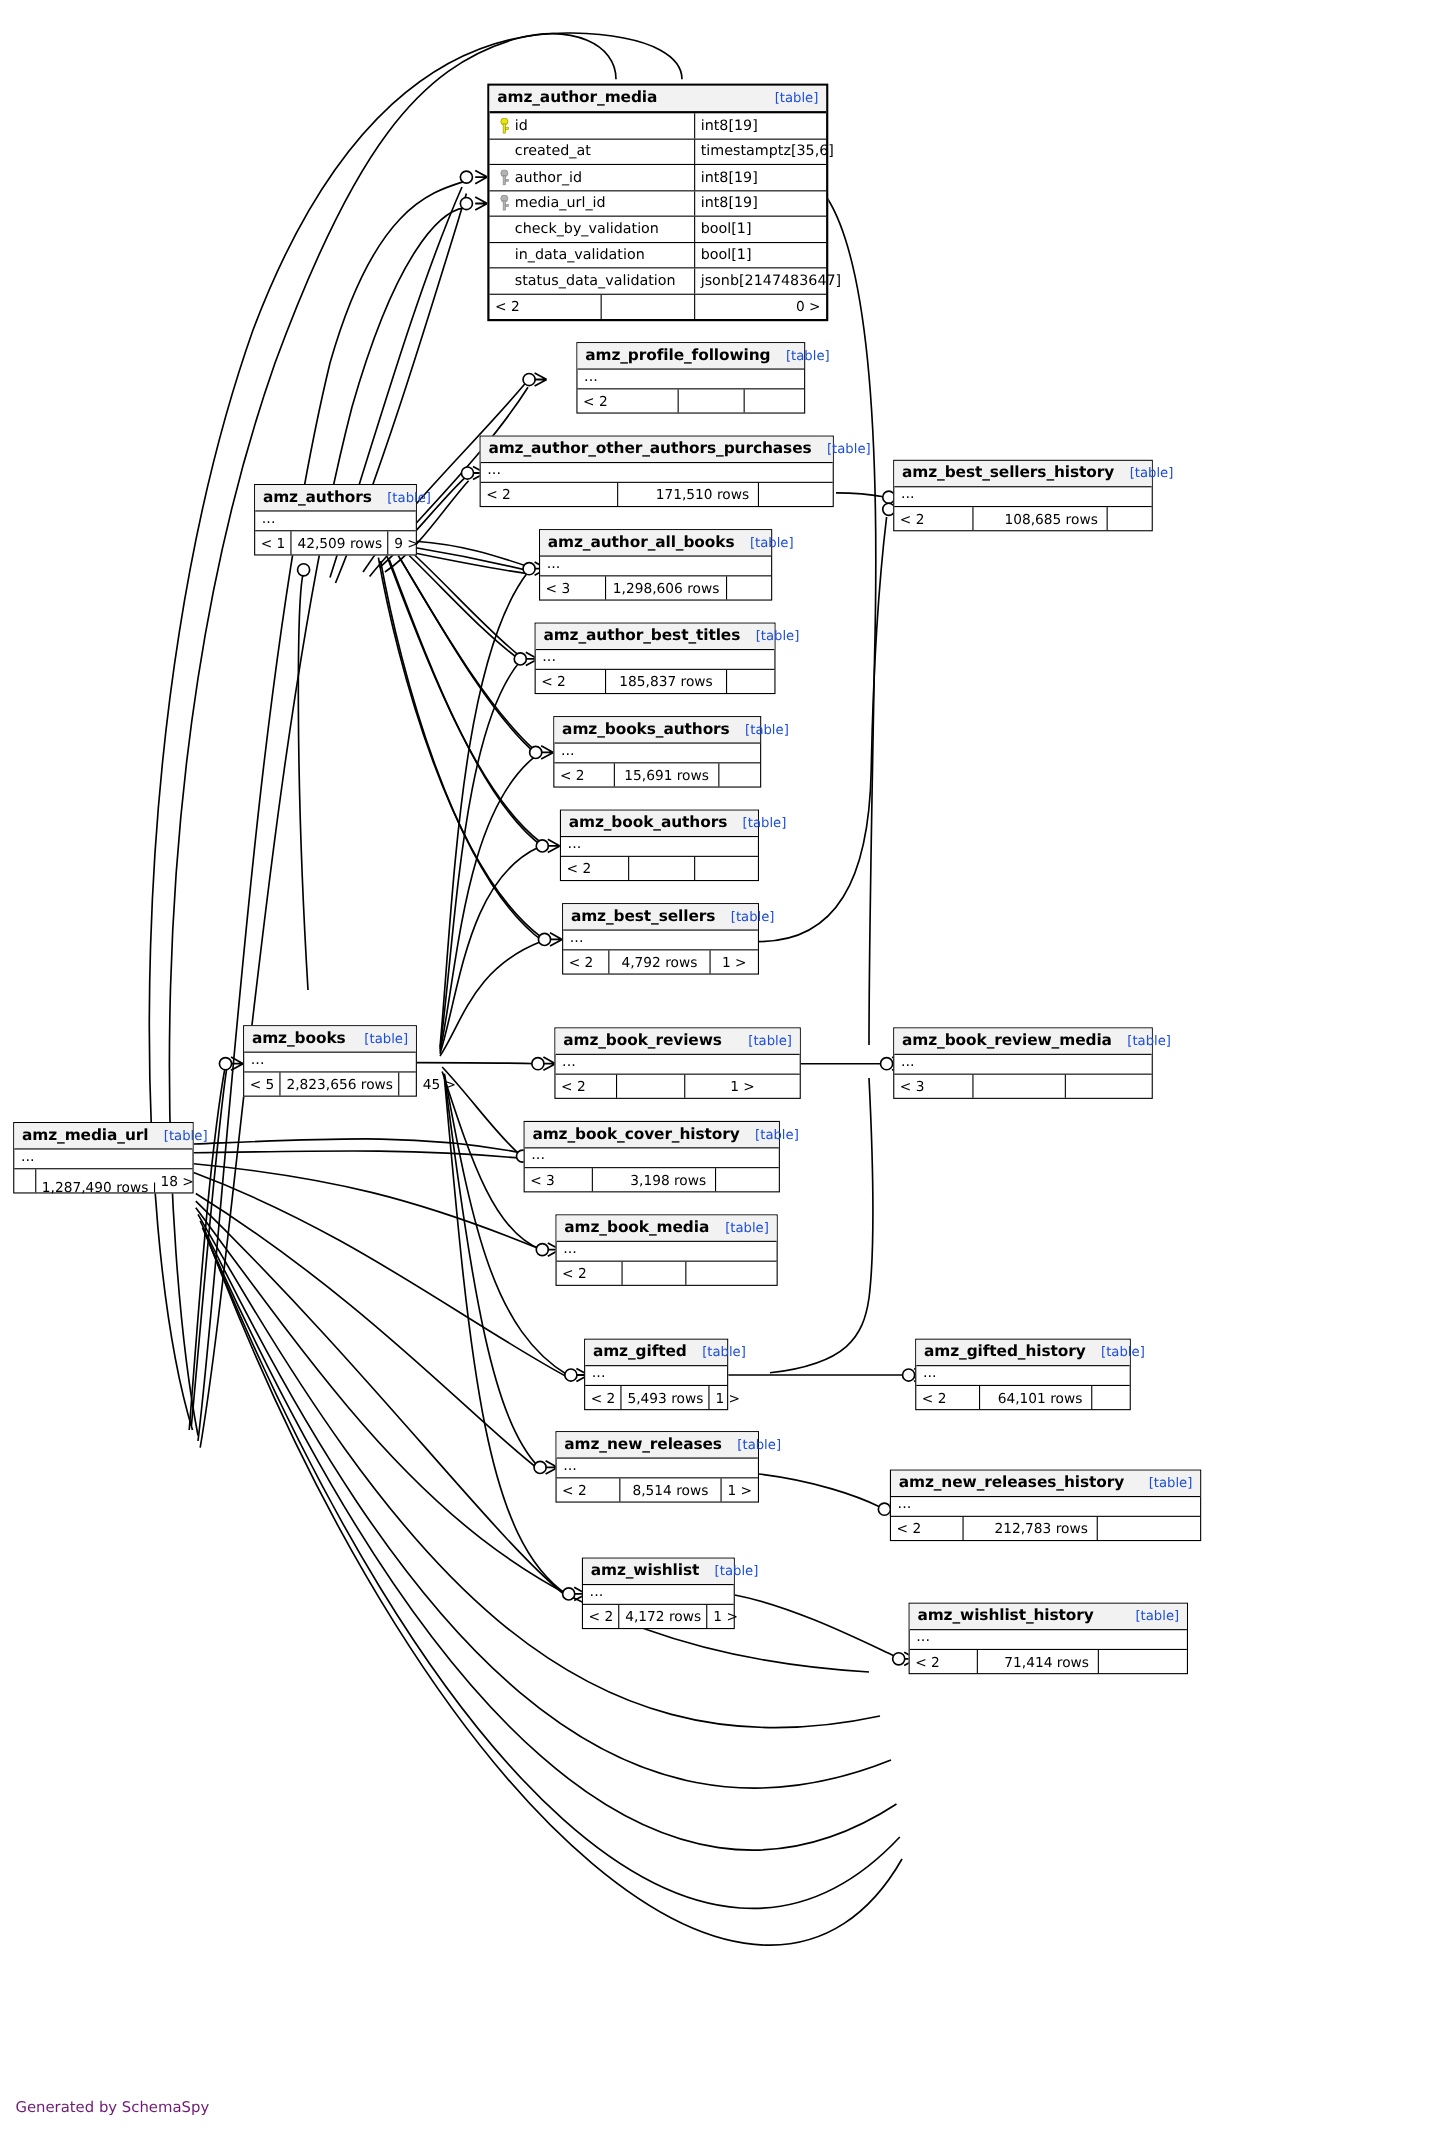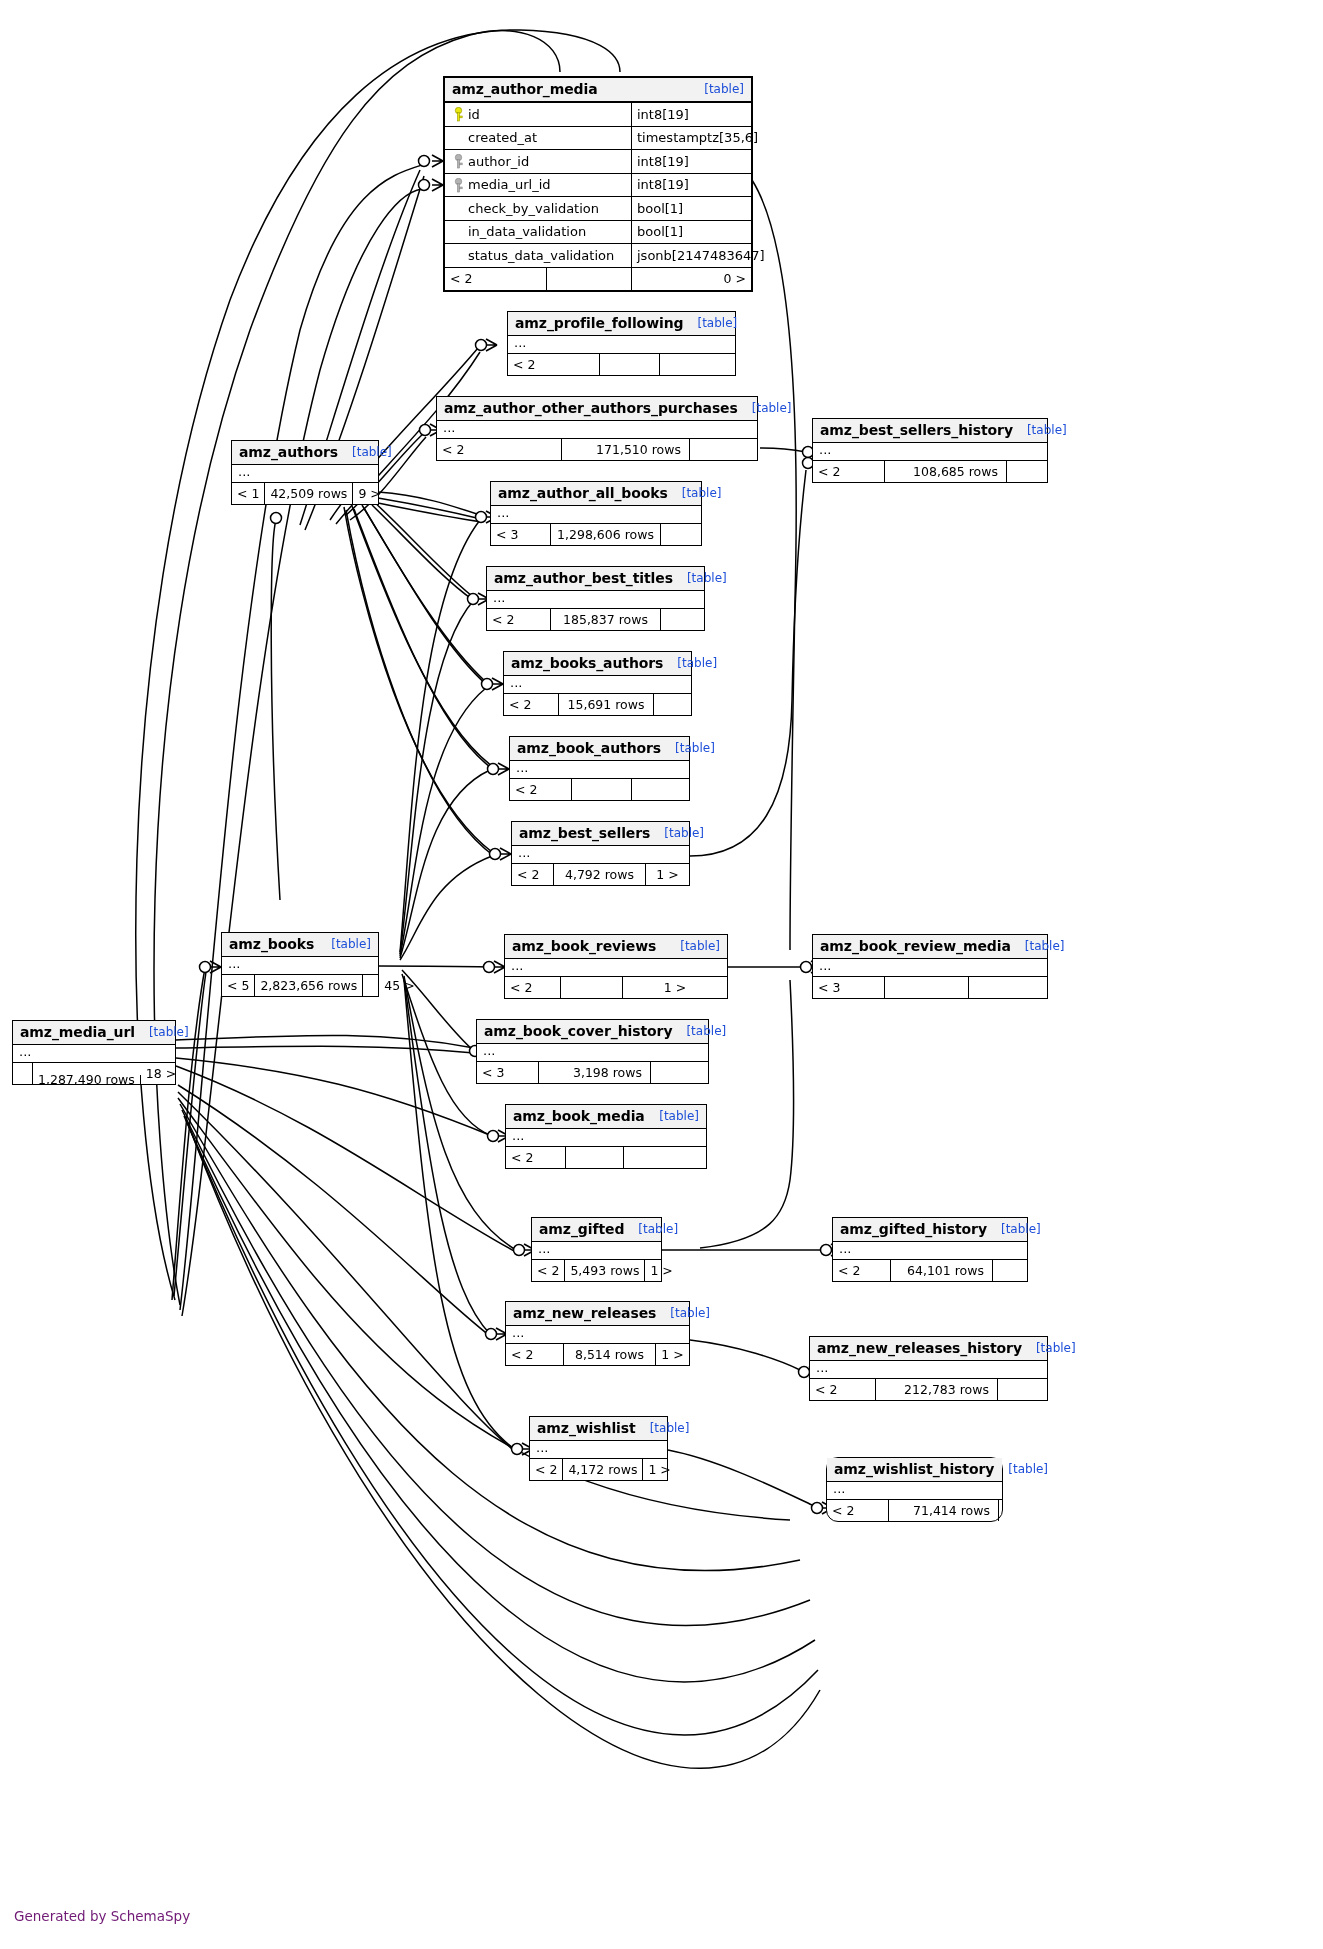--- a/index.html
+++ b/index.html
@@ -343,21 +343,21 @@
       <div class="col-type">jsonb[2147483647]</div>
     </div>
 
     <div class="foot">
       <div class="c-l" style="flex:0 0 102px;">&lt; 2</div>
       <div class="c-m" style="flex:0 0 85px;"></div>
       <div class="c-r" style="flex:1;">0 &gt;</div>
     </div>
   </div>
 
-  <div class="tbl" style="left:507px;top:311px;width:229px;">
+  <div class="tbl" style="left:524px;top:311px;width:208px;">
     <div class="hdr">
       <span class="nm">amz_profile_following</span>
       <span class="tag">[table]</span>
     </div>
     <div class="ell">...</div>
     <div class="foot">
       <div class="c-l" style="flex:0 0 92px;">&lt; 2</div>
       <div class="c-m" style="flex:0 0 60px;"></div>
       <div class="c-r" style="flex:1;"></div>
     </div>
@@ -577,21 +577,21 @@
       <span class="tag">[table]</span>
     </div>
     <div class="ell">...</div>
     <div class="foot">
       <div class="c-l" style="flex:0 0 58px;">&lt; 2</div>
       <div class="c-m" style="flex:0 0 92px;">8,514 rows</div>
       <div class="c-m" style="flex:1;">1 &gt;</div>
     </div>
   </div>
 
-  <div class="tbl" style="left:809px;top:1336px;width:239px;">
+  <div class="tbl" style="left:809px;top:1336px;width:283px;">
     <div class="hdr">
       <span class="nm">amz_new_releases_history</span>
       <span class="tag">[table]</span>
     </div>
     <div class="ell">...</div>
     <div class="foot">
       <div class="c-l" style="flex:0 0 66px;">&lt; 2</div>
       <div class="c-r" style="flex:0 0 122px;padding-right:8px;">212,783 rows</div>
       <div class="c-r" style="flex:1;"></div>
     </div>
@@ -603,21 +603,21 @@
       <span class="tag">[table]</span>
     </div>
     <div class="ell">...</div>
     <div class="foot">
       <div class="c-l" style="flex:0 0 33px;">&lt; 2</div>
       <div class="c-m" style="flex:0 0 73px;">4,172 rows</div>
       <div class="c-m" style="flex:1;">1 &gt;</div>
     </div>
   </div>
 
-  <div class="tbl" style="left:826px;top:1457px;width:177px;border-radius:12px;">
+  <div class="tbl" style="left:826px;top:1457px;width:254px;">
     <div class="hdr">
       <span class="nm">amz_wishlist_history</span>
       <span class="tag">[table]</span>
     </div>
     <div class="ell">...</div>
     <div class="foot">
       <div class="c-l" style="flex:0 0 62px;">&lt; 2</div>
       <div class="c-r" style="flex:0 0 110px;padding-right:8px;">71,414 rows</div>
       <div class="c-r" style="flex:1;"></div>
     </div>

